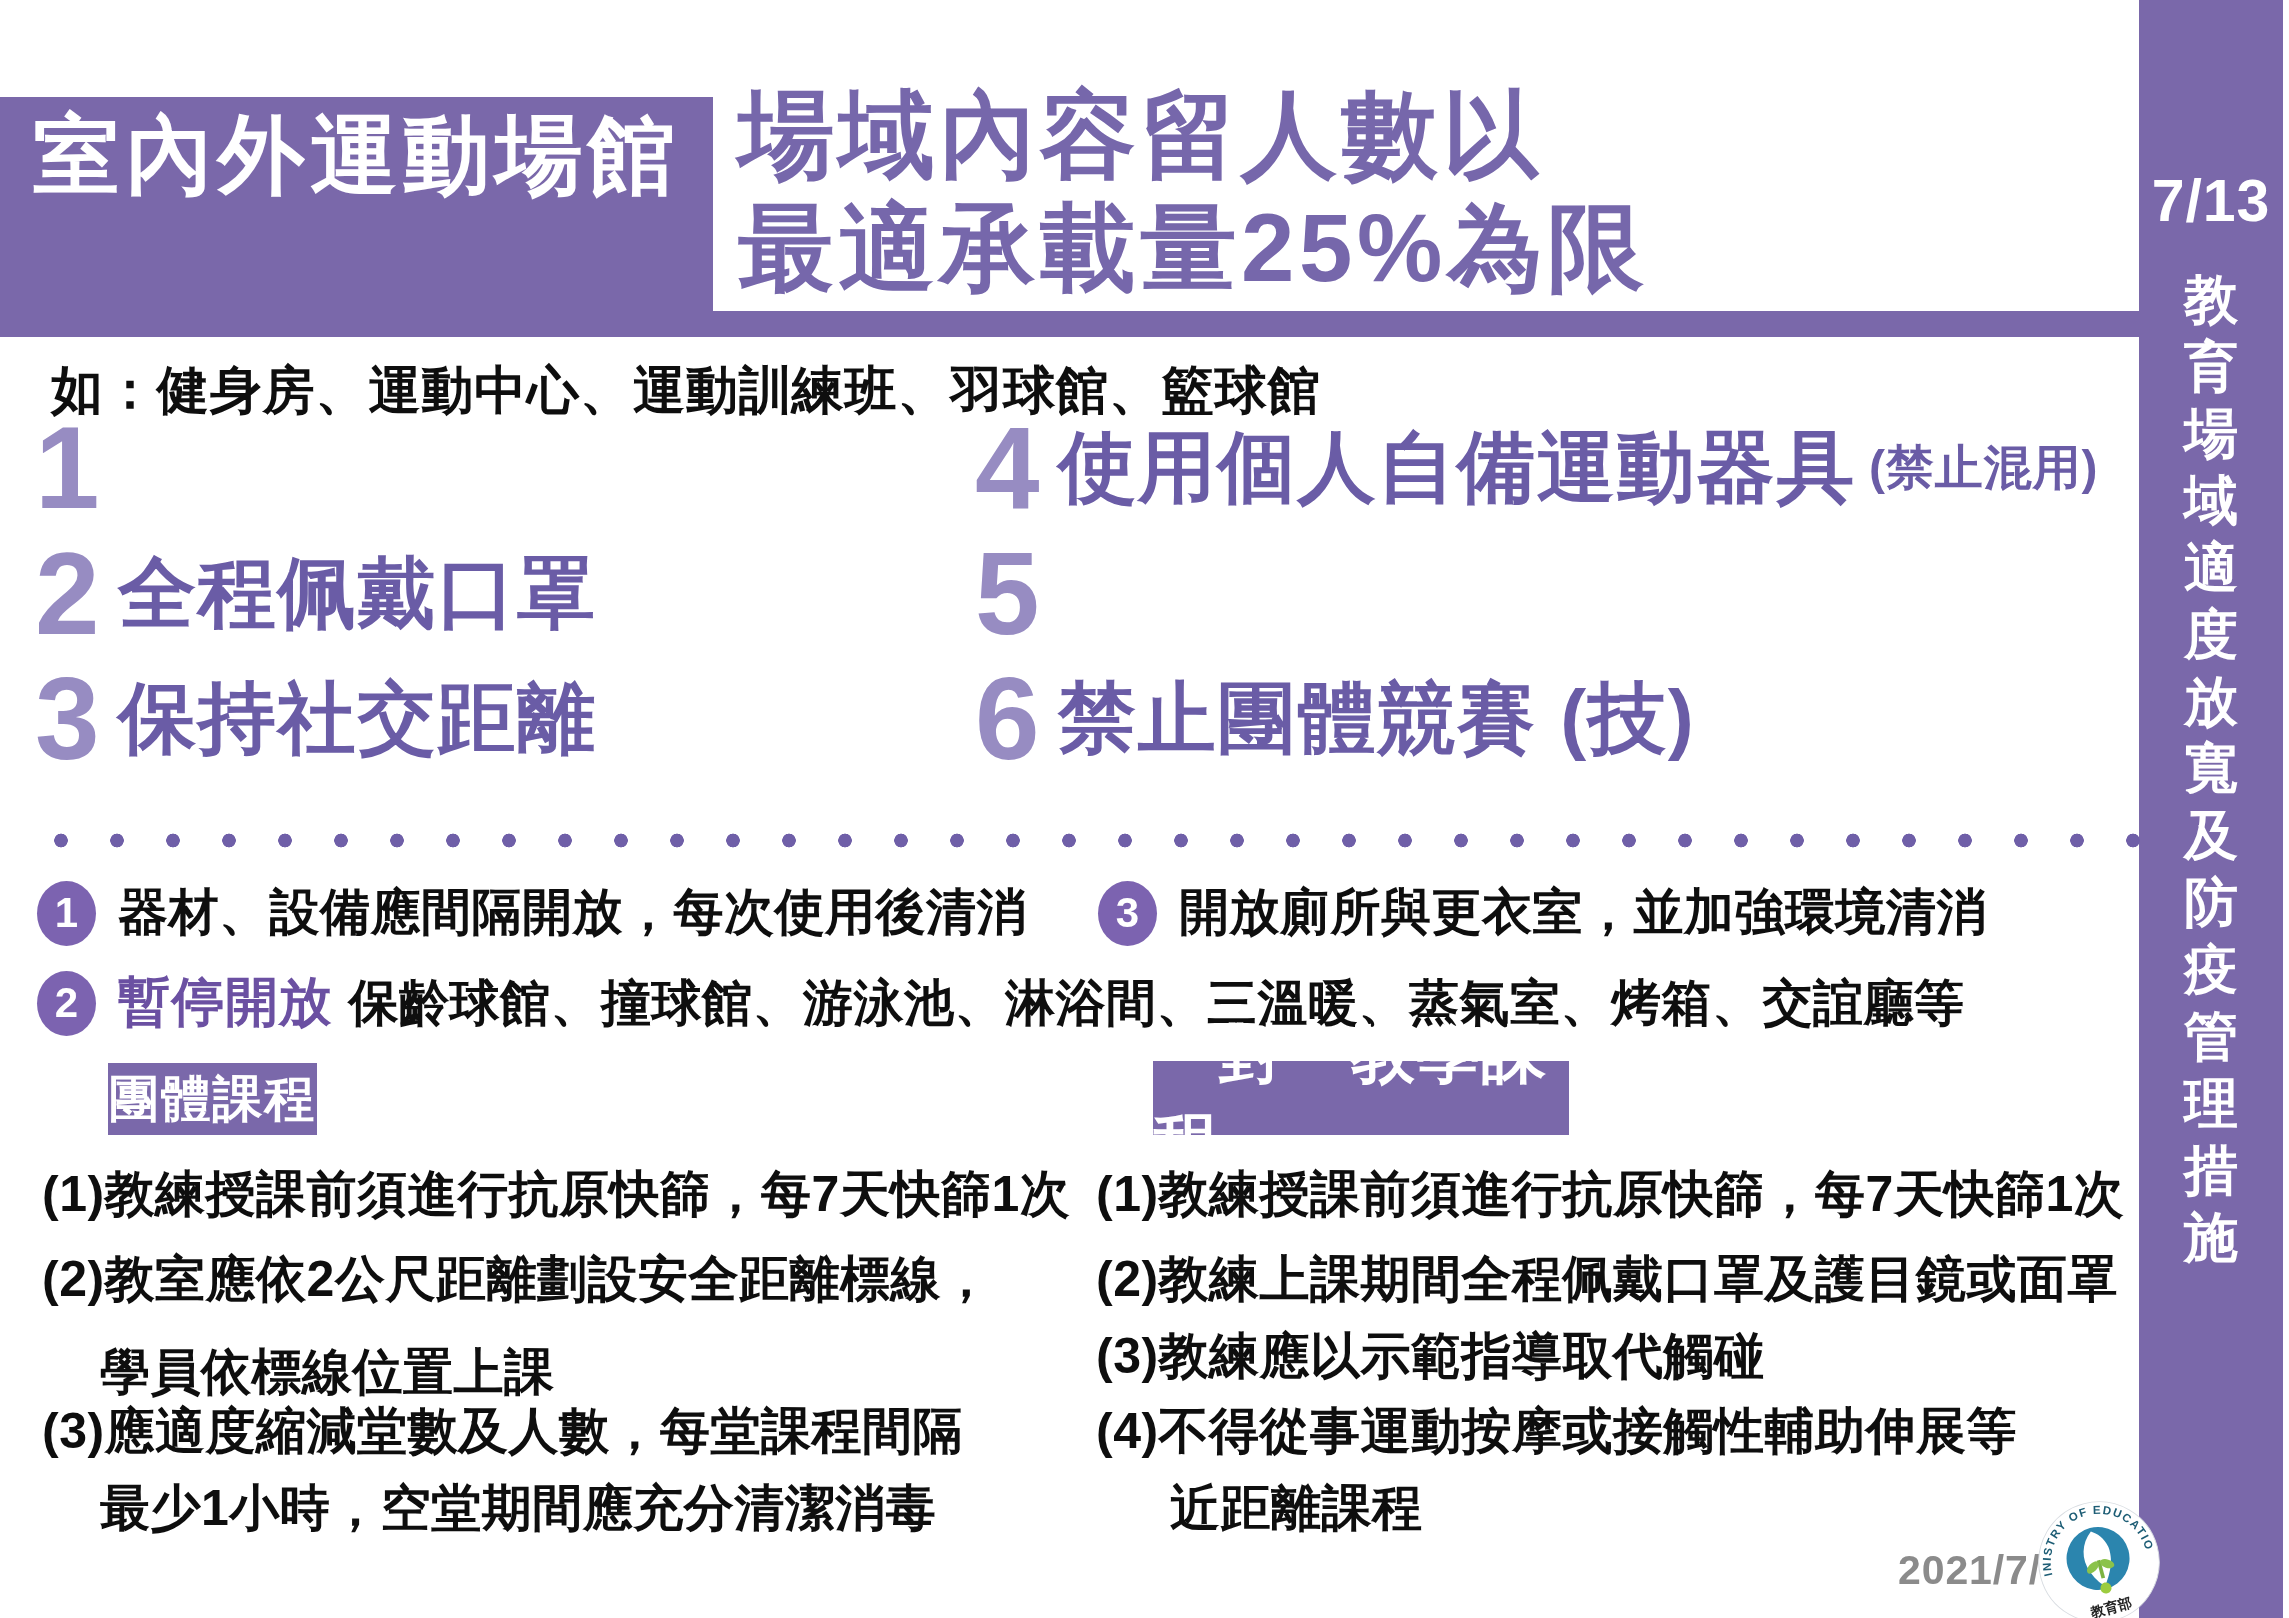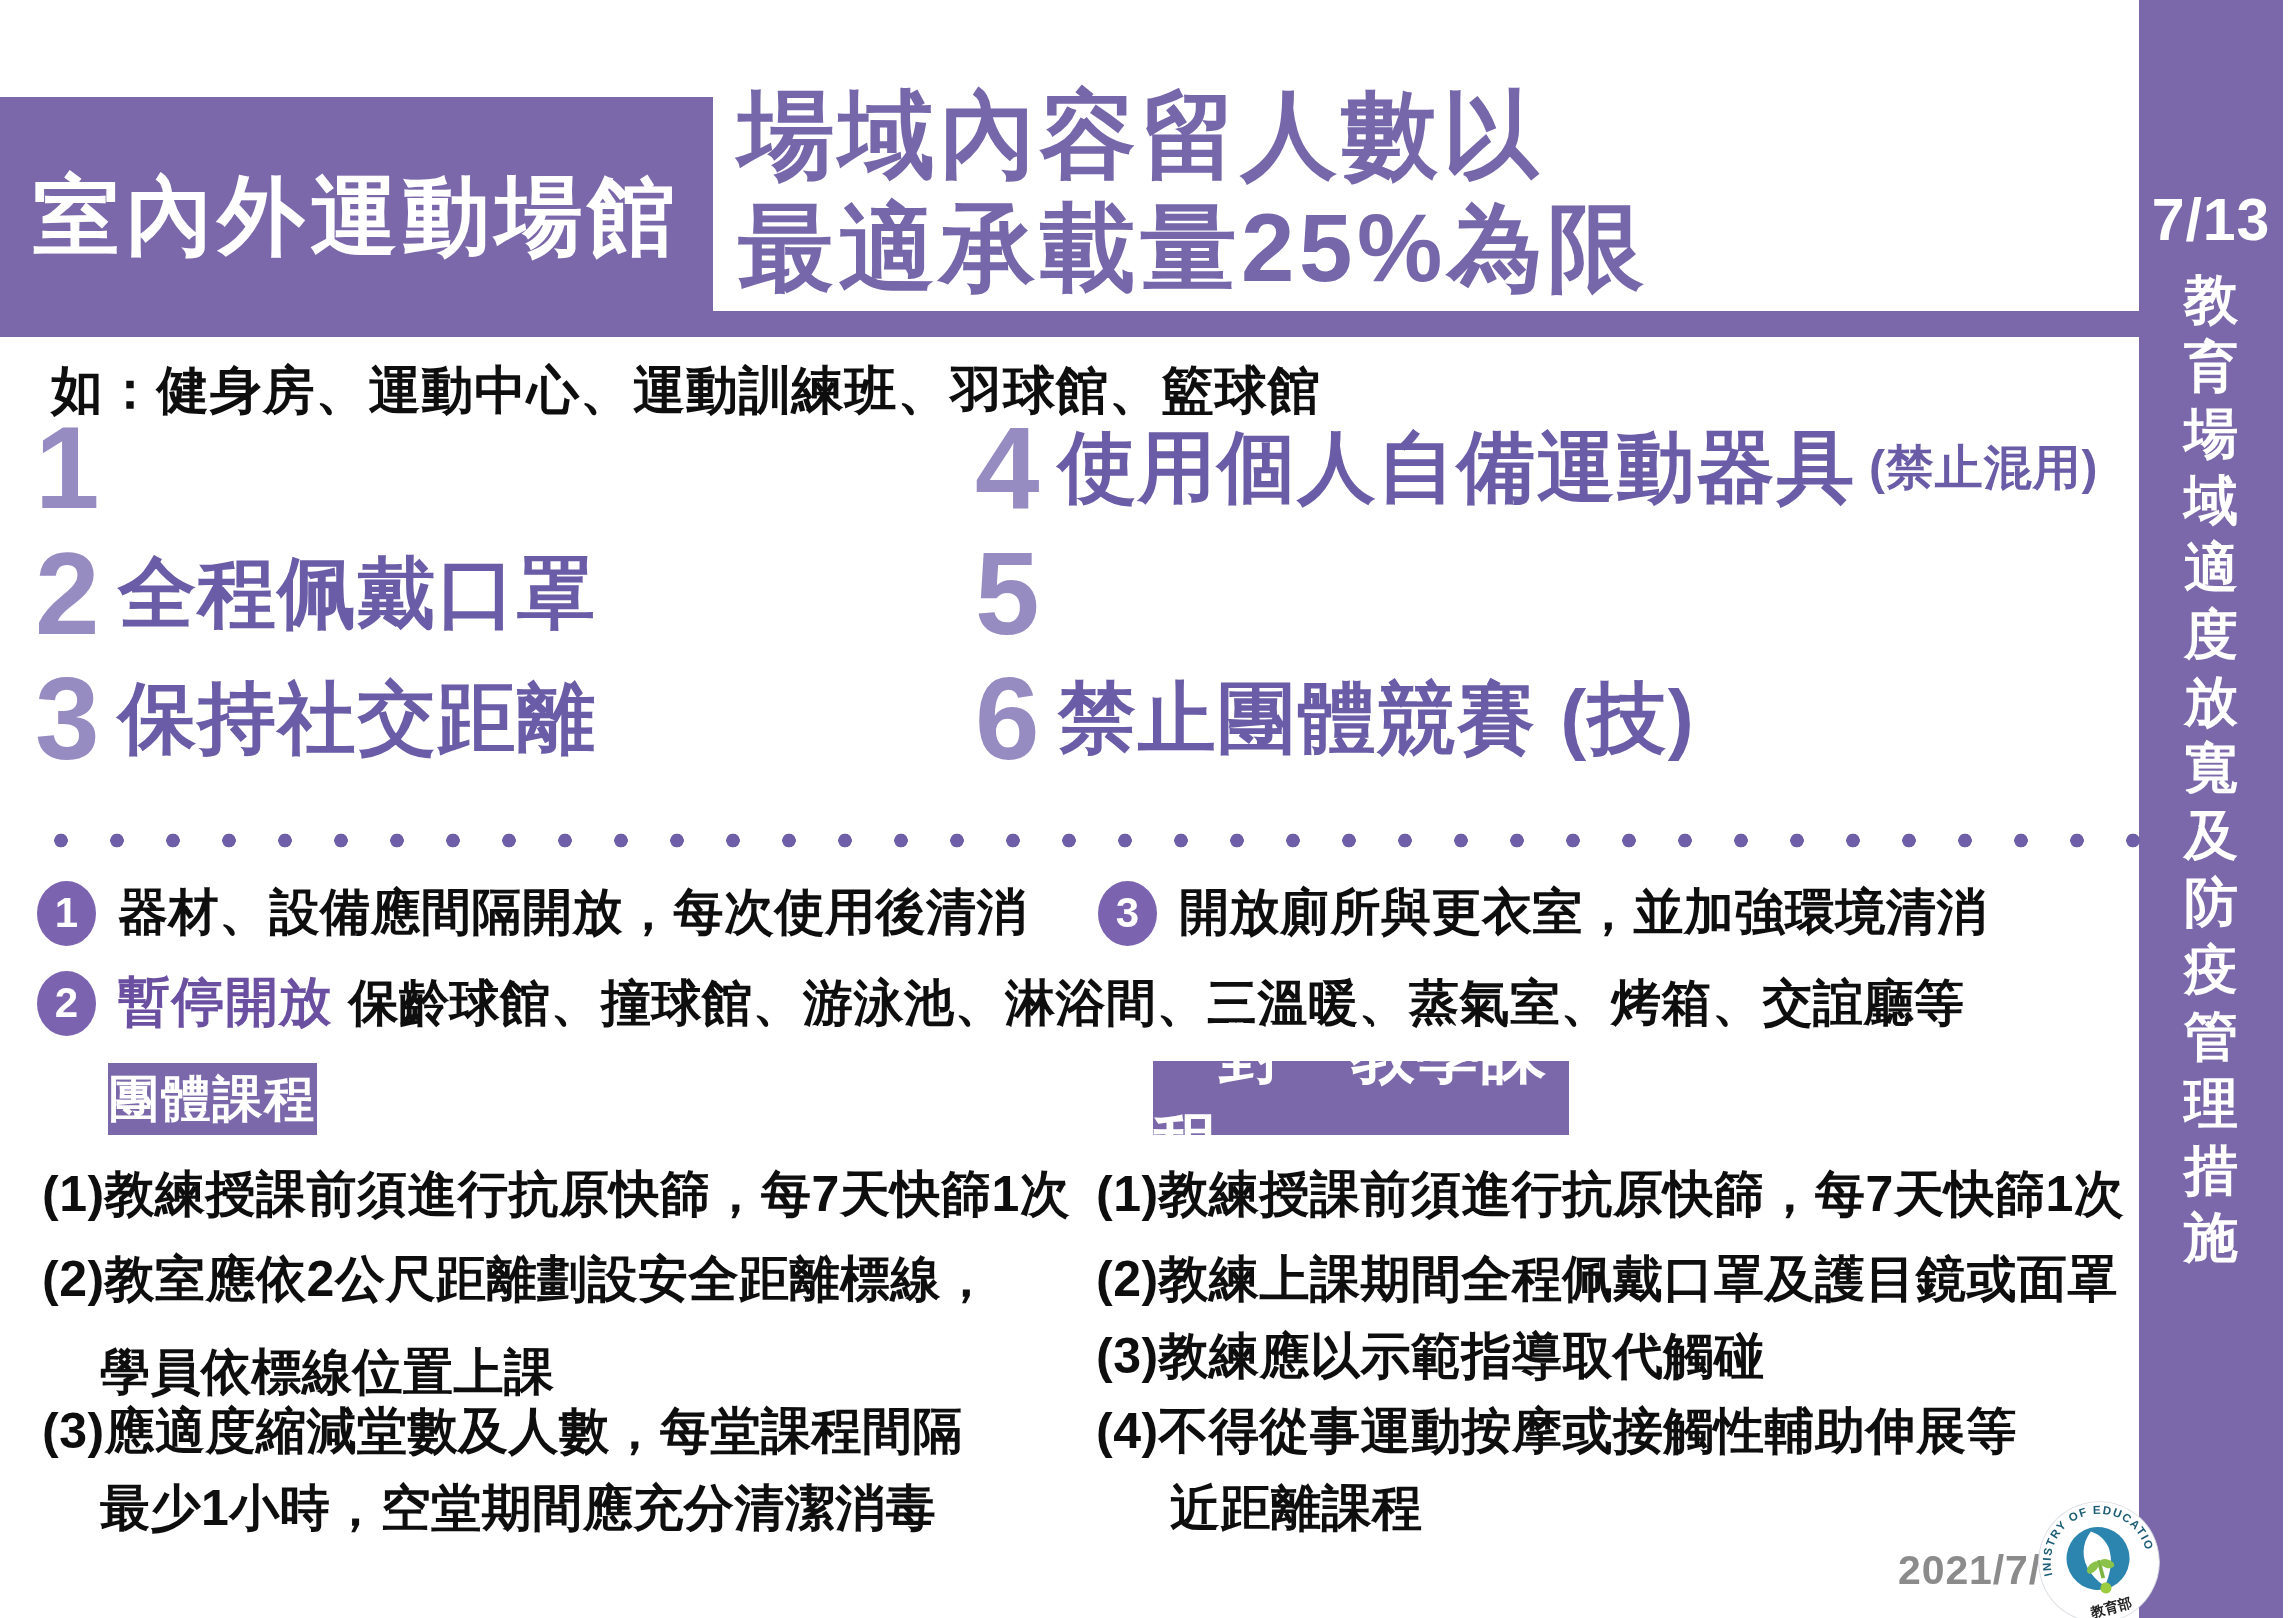--- a/index.html
+++ b/index.html
@@ -13,28 +13,28 @@
     --ink:#0e0e0e;
     --gray-date:#8b8b8b;
   }
   html,body{margin:0;padding:0;background:#fff;}
   .poster{
     position:relative;width:2290px;height:1619px;background:#ffffff;overflow:hidden;
     font-family:"Liberation Sans","DejaVu Sans",sans-serif;
   }
   
   .sidebar{position:absolute;left:2139px;top:0;width:144px;height:1619px;background:var(--purple);}
-  .sidebar-date{position:absolute;top:186px;left:0;width:100%;text-align:center;
+  .sidebar-date{position:absolute;top:167px;left:0;width:100%;text-align:center;
     color:#fff;font-weight:bold;font-size:59px;letter-spacing:0.9px;}
   .sidebar-vert{position:absolute;top:266px;left:0;width:100%;display:flex;justify-content:center;}
   .sidebar-vert .stack{width:57px;font-size:54px;line-height:67px;font-weight:bold;color:#fff;
     text-align:center;word-break:break-all;}
   
   .title-box{position:absolute;left:0;top:97px;width:713px;height:240px;background:var(--purple);
-    display:flex;align-items:center;justify-content:center;}
+    display:flex;align-items:flex-start;justify-content:center;}
   .title-box .t{color:#fff;font-weight:900;font-size:87px;letter-spacing:5.5px;white-space:nowrap;}
   .headline{position:absolute;left:738px;top:78px;color:var(--purple-headline);
     font-weight:900;font-size:96px;line-height:113px;letter-spacing:4.6px;white-space:nowrap;}
   .strip{position:absolute;left:713px;top:311px;width:1427px;height:26px;background:var(--purple);}
   
   .examples{position:absolute;left:51px;top:362px;font-size:52px;line-height:57px;
     font-weight:900;color:var(--ink);letter-spacing:0.9px;white-space:nowrap;}
   
   .rule{position:absolute;display:flex;align-items:center;height:124px;white-space:nowrap;}
   .rule .num{font-size:116px;line-height:102px;font-weight:bold;color:var(--purple-num);}

